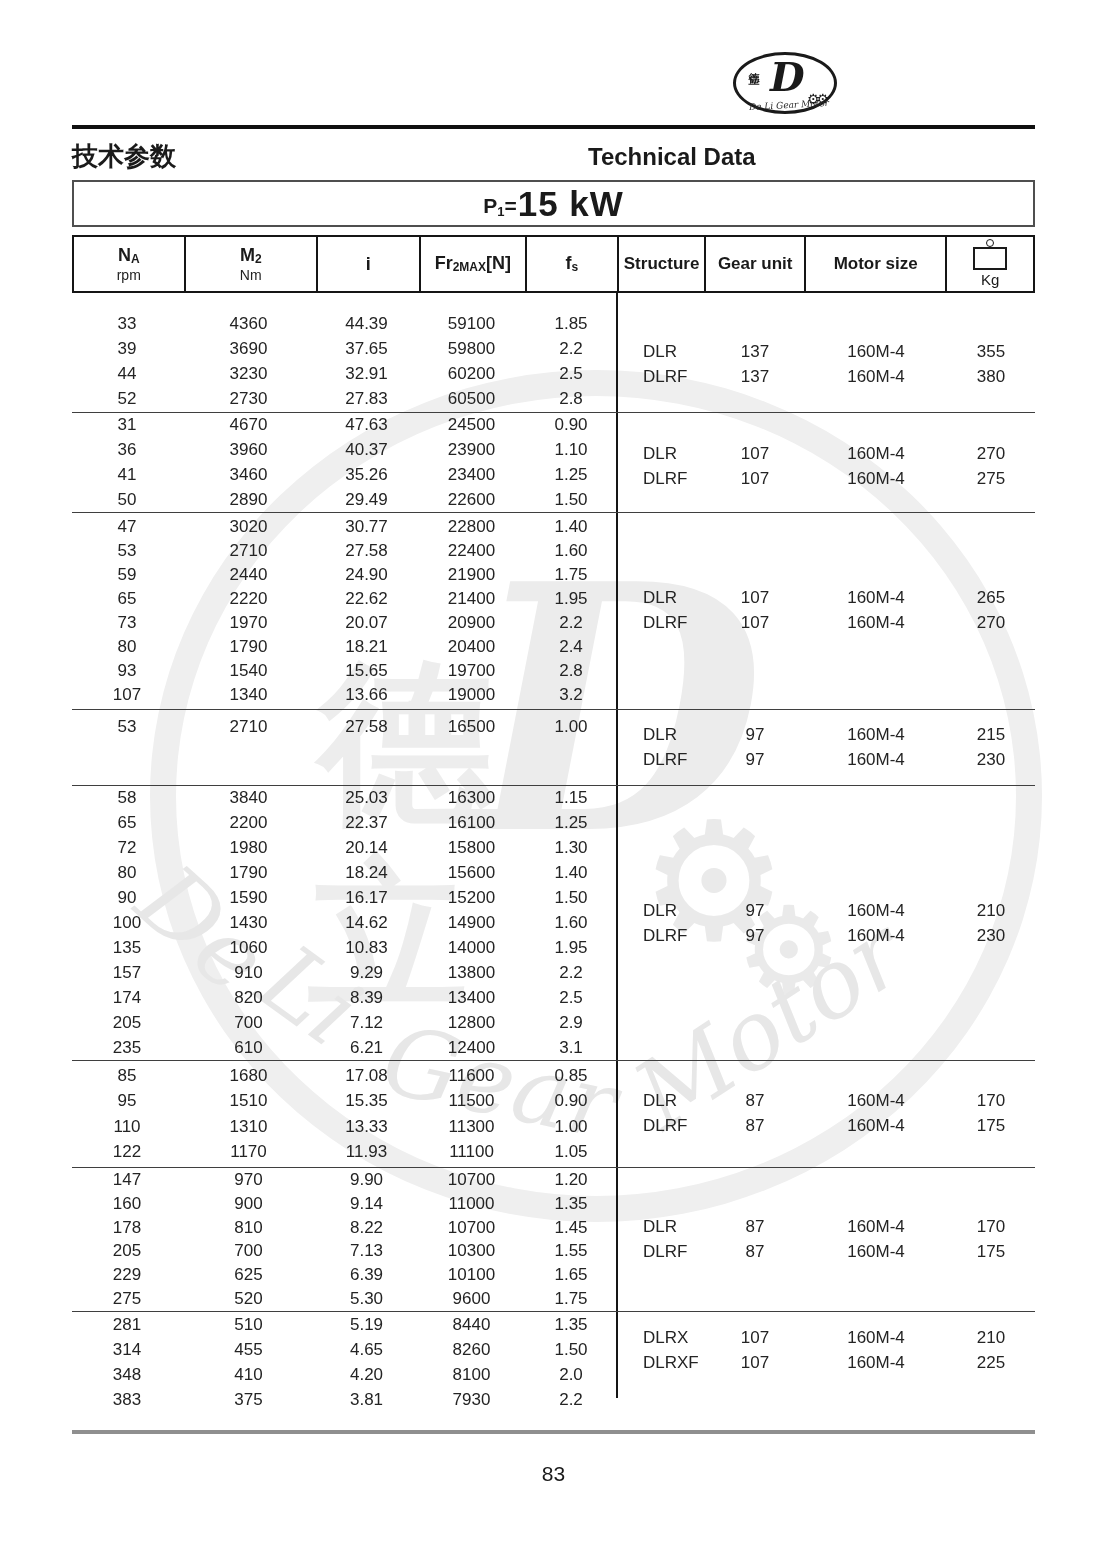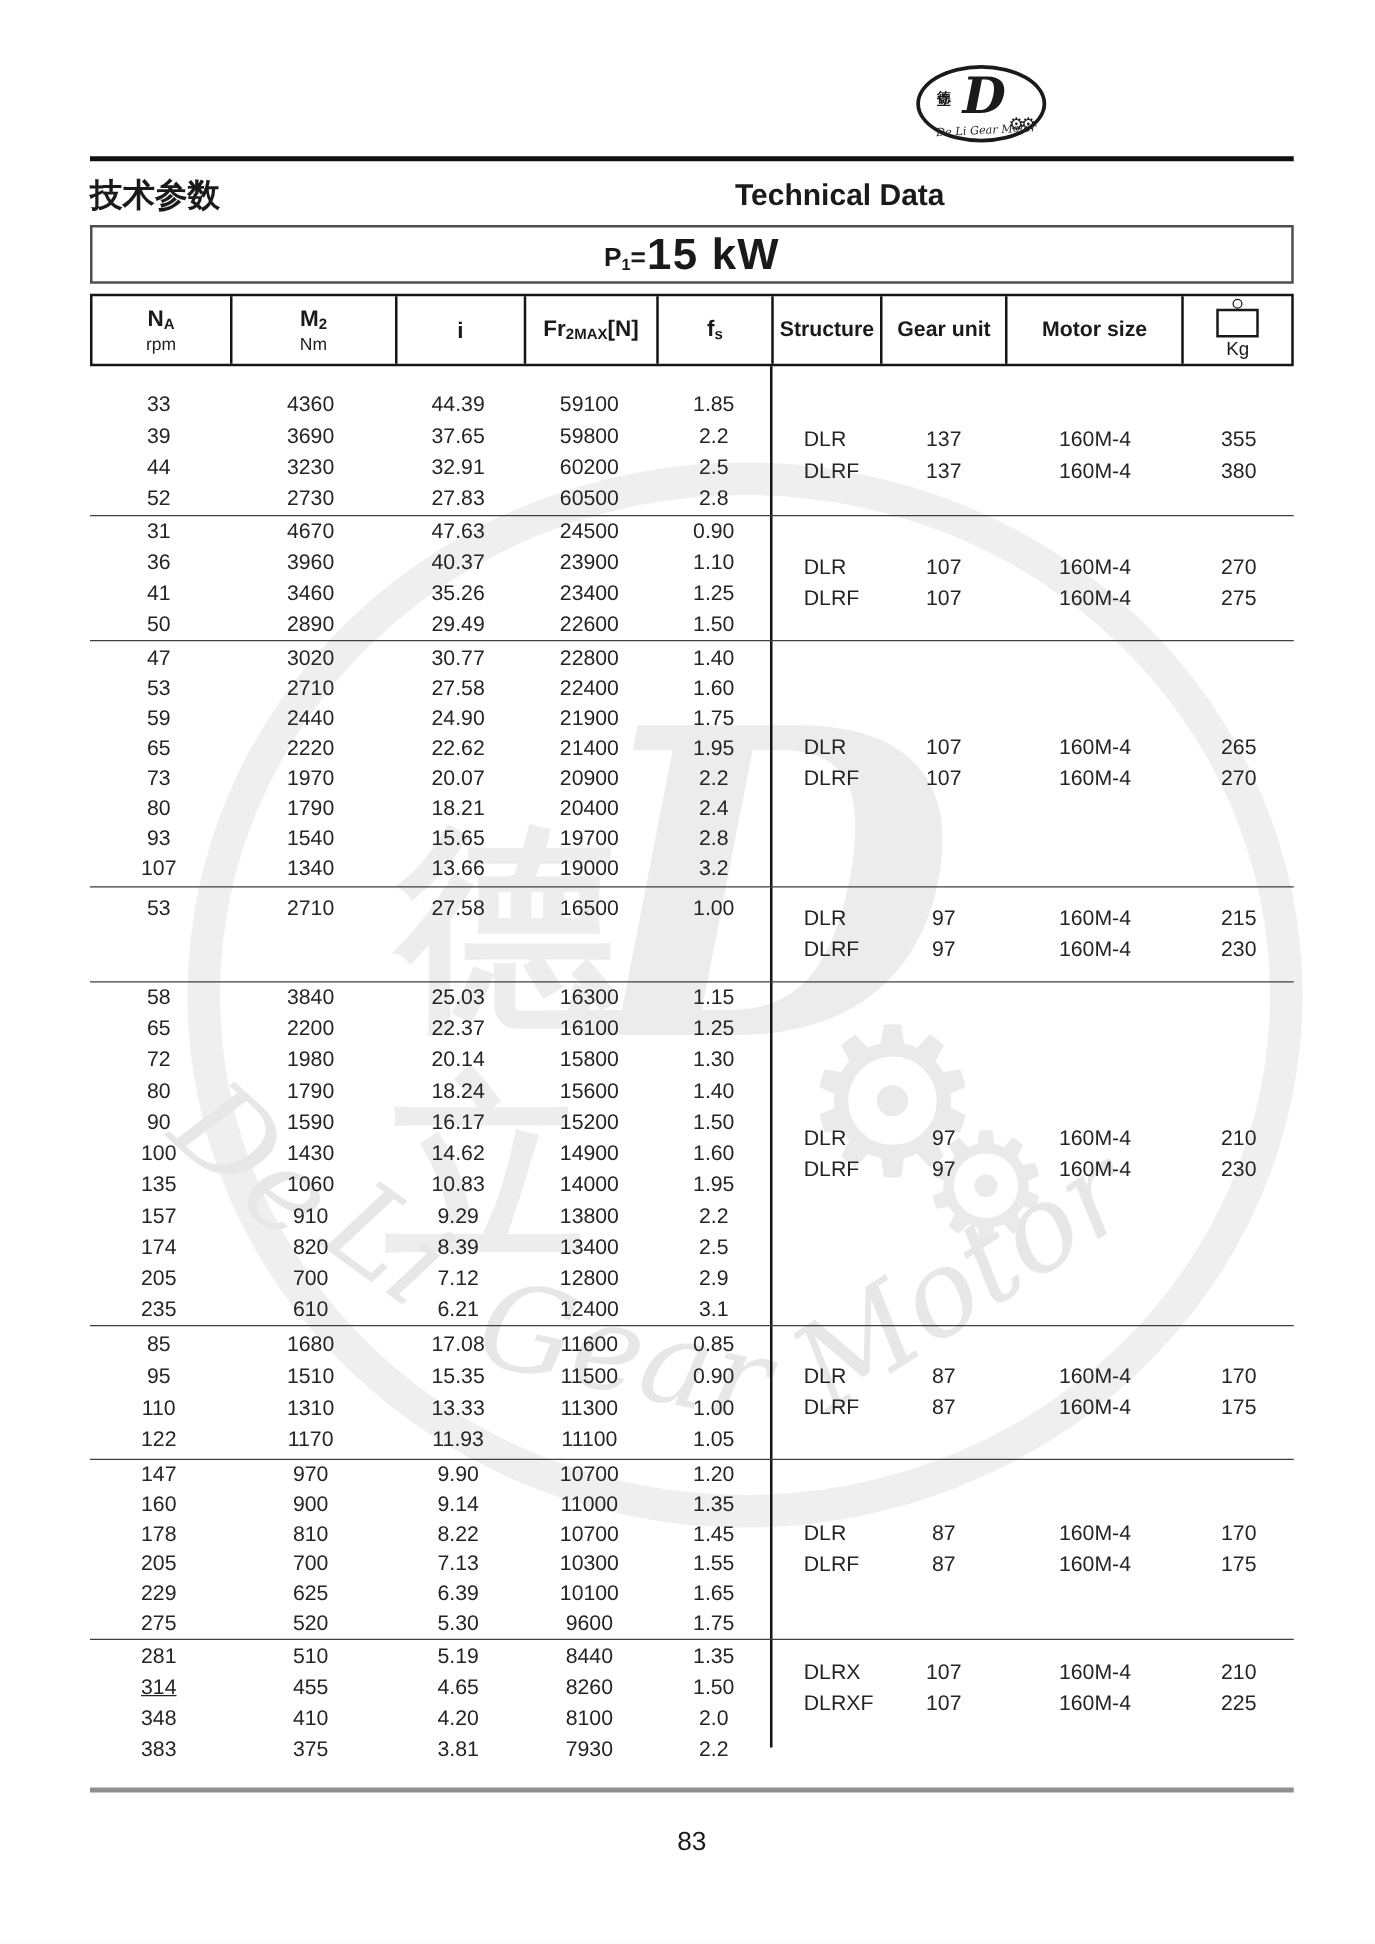--- a/index.html
+++ b/index.html
@@ -552,21 +552,21 @@
         <div class="group" style="height: 118px;">
           <div class="rows" style="top: 0px; bottom: 18px;">
             <div class="drow" style="flex: 1 1 0%;">
               <div class="dcell" style="width: 110px;">281</div>
               <div class="dcell" style="width: 133px;">510</div>
               <div class="dcell" style="width: 103px;">5.19</div>
               <div class="dcell" style="width: 107px;">8440</div>
               <div class="dcell" style="width: 92px;">1.35</div>
             </div>
             <div class="drow" style="flex: 1 1 0%;">
-              <div class="dcell" style="width: 110px; text-decoration: underline;">314</div>
+              <div class="dcell" style="width: 110px;">314</div>
               <div class="dcell" style="width: 133px;">455</div>
               <div class="dcell" style="width: 103px;">4.65</div>
               <div class="dcell" style="width: 107px;">8260</div>
               <div class="dcell" style="width: 92px;">1.50</div>
             </div>
             <div class="drow" style="flex: 1 1 0%;">
               <div class="dcell" style="width: 110px;">348</div>
               <div class="dcell" style="width: 133px;">410</div>
               <div class="dcell" style="width: 103px;">4.20</div>
               <div class="dcell" style="width: 107px;">8100</div>

